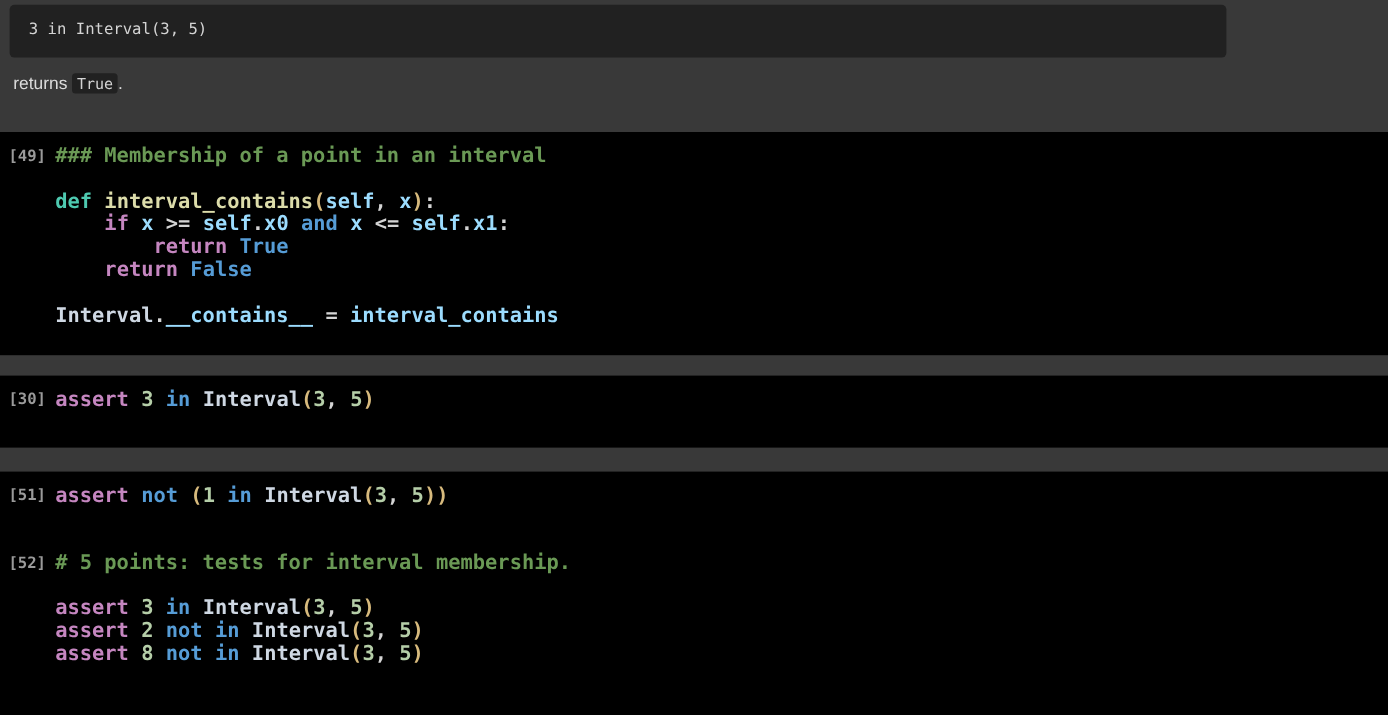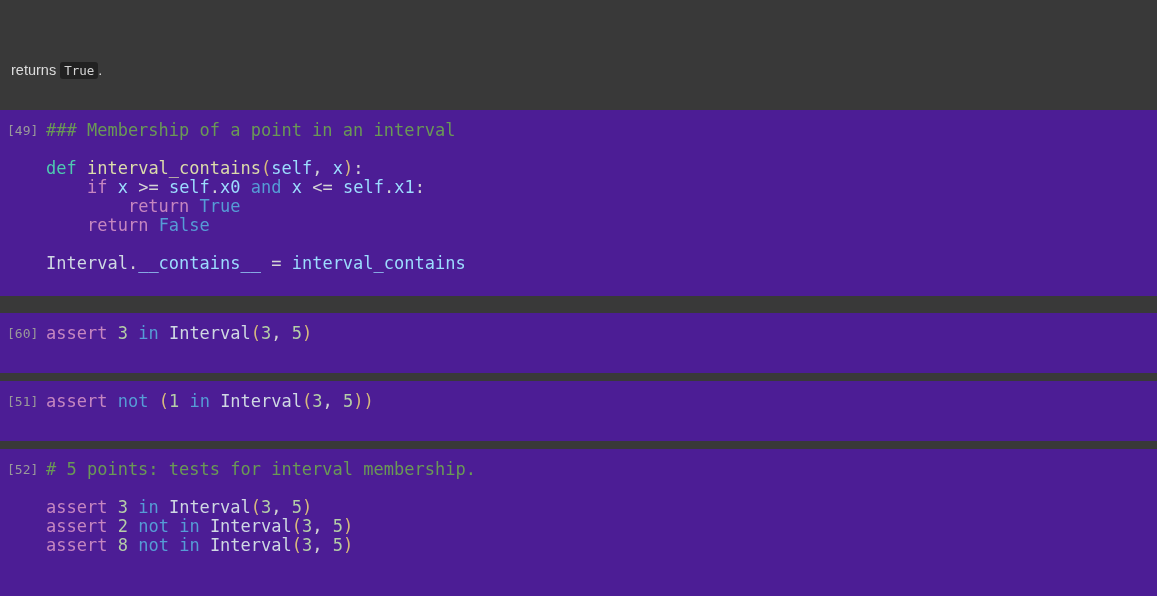--- a/index.html
+++ b/index.html
@@ -66,22 +66,23 @@
     background: #212121;
     color: #d4d4d4;
     padding: 1px 4px;
     border-radius: 3px;
   }
 
   
   .cell {
     position: absolute;
     left: 0;
-    background: #4c1d95;
+    background: #000000;
     box-sizing: border-box;
+    font-weight: bold;
   }
   .cell-inner {
     position: relative;
     padding: 11px 0 11px 0;
   }
   .prompt {
     position: absolute;
     left: 7px;
     top: 0;
     width: 32px;
@@ -113,37 +114,40 @@
   .t-num  { color: #b5cea8; }   
   .t-par  { color: #d7ba7d; }   
   .t-pln  { color: #d4d4d4; }
 </style>
 </head>
 <body>
 
 <div class="page">
 
   <div class="md-region">
+    <div class="md-codeblock">
+      <div class="cb-text">3 in Interval(3, 5)</div>
+    </div>
     <div class="md-paragraph"><span>returns </span><span class="inline-code">True</span><span>.</span></div>
   </div>
 
   <div id="cells-host">
       <div class="cell" style="top: 110px; height: 186px; width: 1157px;">
         <div class="cell-inner">
           <div class="prompt" style="top: 11px;">[49]</div>
           <div class="code"><span class="ln"><span class="t-com">### Membership of a point in an interval</span></span><span class="ln"><span class="t-pln"></span></span><span class="ln"><span class="t-def">def</span><span class="t-pln"> </span><span class="t-fn">interval_contains</span><span class="t-par">(</span><span class="t-self">self</span><span class="t-pln">, </span><span class="t-self">x</span><span class="t-par">)</span><span class="t-pln">:</span></span><span class="ln"><span class="t-pln">    </span><span class="t-kw">if</span><span class="t-pln"> </span><span class="t-self">x</span><span class="t-pln"> &gt;= </span><span class="t-self">self</span><span class="t-pln">.</span><span class="t-self">x0</span><span class="t-pln"> </span><span class="t-kw2">and</span><span class="t-pln"> </span><span class="t-self">x</span><span class="t-pln"> &lt;= </span><span class="t-self">self</span><span class="t-pln">.</span><span class="t-self">x1</span><span class="t-pln">:</span></span><span class="ln"><span class="t-pln">        </span><span class="t-kw">return</span><span class="t-pln"> </span><span class="t-kw2">True</span></span><span class="ln"><span class="t-pln">    </span><span class="t-kw">return</span><span class="t-pln"> </span><span class="t-kw2">False</span></span><span class="ln"><span class="t-pln"></span></span><span class="ln"><span class="t-cls">Interval</span><span class="t-pln">.</span><span class="t-self">__contains__</span><span class="t-pln"> = </span><span class="t-self">interval_contains</span></span></div>
         </div>
       </div>
       <div class="cell" style="top: 313px; height: 60px; width: 1157px;">
         <div class="cell-inner">
-          <div class="prompt" style="top: 11px;">[60]</div>
+          <div class="prompt" style="top: 11px;">[30]</div>
           <div class="code"><span class="ln"><span class="t-kw">assert</span><span class="t-pln"> </span><span class="t-num">3</span><span class="t-pln"> </span><span class="t-kw2">in</span><span class="t-pln"> </span><span class="t-cls">Interval</span><span class="t-par">(</span><span class="t-num">3</span><span class="t-pln">, </span><span class="t-num">5</span><span class="t-par">)</span></span></div>
         </div>
       </div>
-      <div class="cell" style="top: 381px; height: 60px; width: 1157px;">
+      <div class="cell" style="top: 393px; height: 60px; width: 1157px;">
         <div class="cell-inner">
           <div class="prompt" style="top: 11px;">[51]</div>
           <div class="code"><span class="ln"><span class="t-kw">assert</span><span class="t-pln"> </span><span class="t-kw2">not</span><span class="t-pln"> </span><span class="t-par">(</span><span class="t-num">1</span><span class="t-pln"> </span><span class="t-kw2">in</span><span class="t-pln"> </span><span class="t-cls">Interval</span><span class="t-par">(</span><span class="t-num">3</span><span class="t-pln">, </span><span class="t-num">5</span><span class="t-par">)</span><span class="t-par">)</span></span></div>
         </div>
       </div>
       <div class="cell" style="top: 449px; height: 152px; width: 1157px;">
         <div class="cell-inner">
           <div class="prompt" style="top: 11px;">[52]</div>
           <div class="code"><span class="ln"><span class="t-com"># 5 points: tests for interval membership.</span></span><span class="ln"><span class="t-pln"></span></span><span class="ln"><span class="t-kw">assert</span><span class="t-pln"> </span><span class="t-num">3</span><span class="t-pln"> </span><span class="t-kw2">in</span><span class="t-pln"> </span><span class="t-cls">Interval</span><span class="t-par">(</span><span class="t-num">3</span><span class="t-pln">, </span><span class="t-num">5</span><span class="t-par">)</span></span><span class="ln"><span class="t-kw">assert</span><span class="t-pln"> </span><span class="t-num">2</span><span class="t-pln"> </span><span class="t-kw2">not</span><span class="t-pln"> </span><span class="t-kw2">in</span><span class="t-pln"> </span><span class="t-cls">Interval</span><span class="t-par">(</span><span class="t-num">3</span><span class="t-pln">, </span><span class="t-num">5</span><span class="t-par">)</span></span><span class="ln"><span class="t-kw">assert</span><span class="t-pln"> </span><span class="t-num">8</span><span class="t-pln"> </span><span class="t-kw2">not</span><span class="t-pln"> </span><span class="t-kw2">in</span><span class="t-pln"> </span><span class="t-cls">Interval</span><span class="t-par">(</span><span class="t-num">3</span><span class="t-pln">, </span><span class="t-num">5</span><span class="t-par">)</span></span></div>
         </div>

